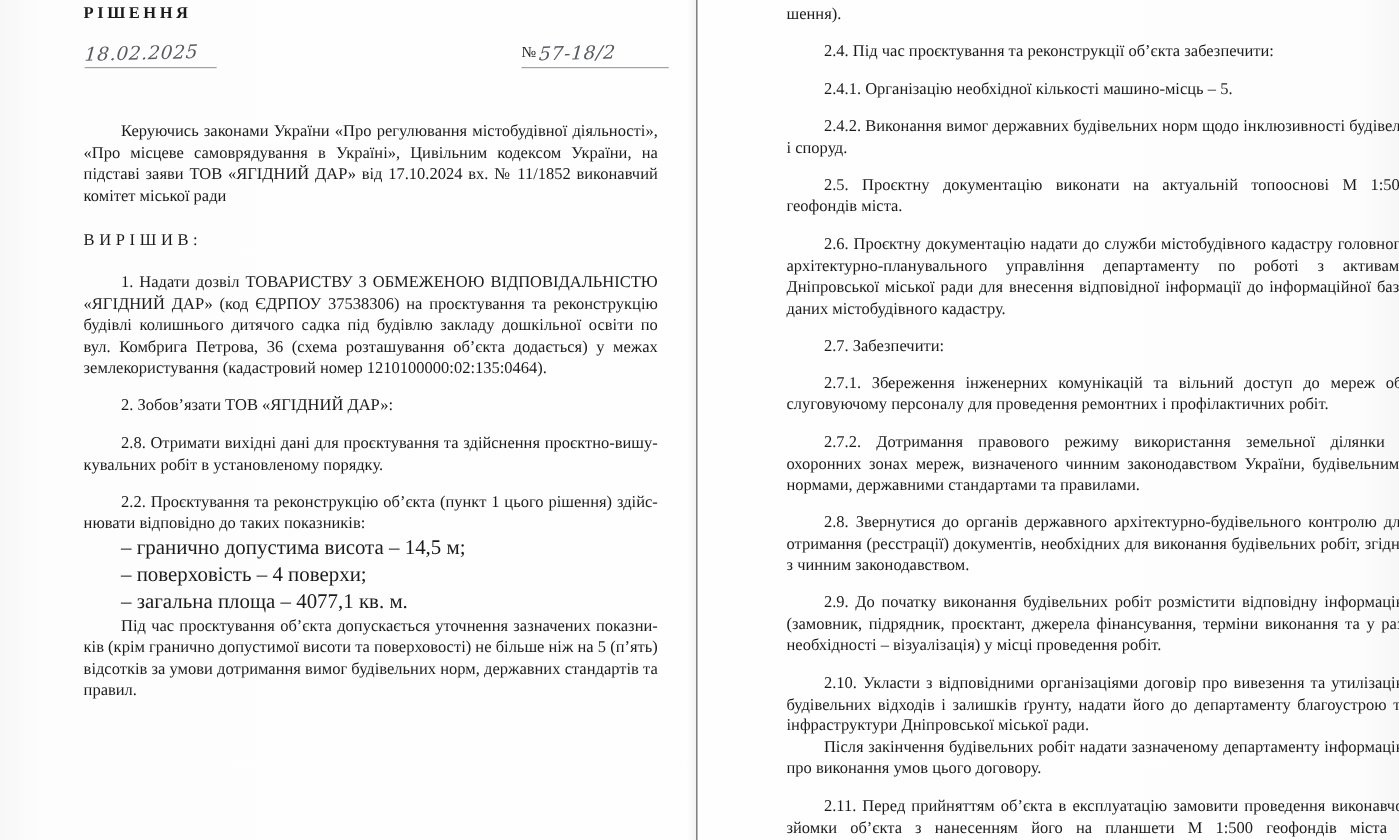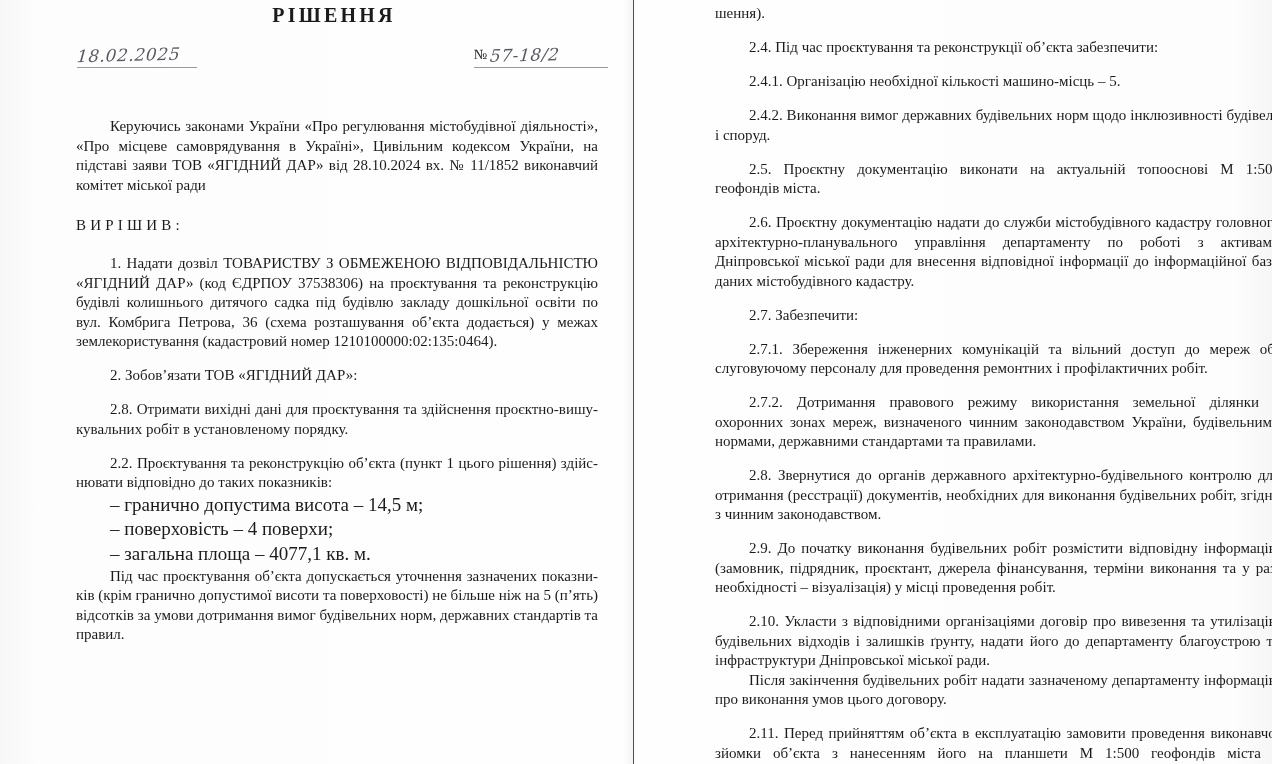--- a/index.html
+++ b/index.html
@@ -62,23 +62,23 @@
   }
   .col-right .inner {
     position: absolute;
     left: 82px;
     top: 0;
     width: 565px;
   }
 
   
   .doc-title {
-    text-align: center;
+    text-align: left;
     font-weight: bold;
-    font-size: 20px;
+    font-size: 15px;
     letter-spacing: 3.2px;
     margin: 4px 0 0 0;
     padding-right: 6px;
   }
 
   .meta-row {
     position: relative;
     height: 40px;
     margin-top: 12px;
   }
@@ -168,21 +168,21 @@
           <span class="hand">18.02.2025</span>
         </div>
         <div class="field field-number">
           <span class="numsign">№</span><span class="hand">57-18/2</span>
         </div>
       </div>
 
 
       <div style="height:38px"></div>
 
-      <p class="body">Керуючись законами України «Про регулювання містобудівної діяльнос­ті», «Про місцеве самоврядування в Україні», Цивільним кодексом України, на підставі заяви ТОВ «ЯГІДНИЙ ДАР» від 28.10.2024 вх. № 11/1852 виконавчий комітет міської ради</p>
+      <p class="body">Керуючись законами України «Про регулювання містобудівної діяльнос­ті», «Про місцеве самоврядування в Україні», Цивільним кодексом України, на підставі заяви ТОВ «ЯГІДНИЙ ДАР» від 17.10.2024 вх. № 11/1852 виконавчий комітет міської ради</p>
 
       <div class="resolved">ВИРІШИВ:</div>
 
       <p class="body">1. Надати дозвіл ТОВАРИСТВУ З ОБМЕЖЕНОЮ ВІДПОВІДАЛЬНІСТЮ «ЯГІДНИЙ ДАР» (код ЄДРПОУ 37538306) на проєктування та реконструкцію будівлі колишнього дитячого садка під будівлю закладу дошкільної освіти по вул. Комбрига Петрова, 36 (схема розташування об’єкта додається) у межах землекористування (кадастровий номер 1210100000:02:135:0464).</p>
 
       <p class="body">2. Зобов’язати ТОВ «ЯГІДНИЙ ДАР»:</p>
 
       <p class="body">2.8. Отримати вихідні дані для проєктування та здійснення проєктно-вишу­кувальних робіт в установленому порядку.</p>
 
       <p class="body tight">2.2. Проєктування та реконструкцію об’єкта (пункт 1 цього рішення) здійс­нювати відповідно до таких показників:</p>

